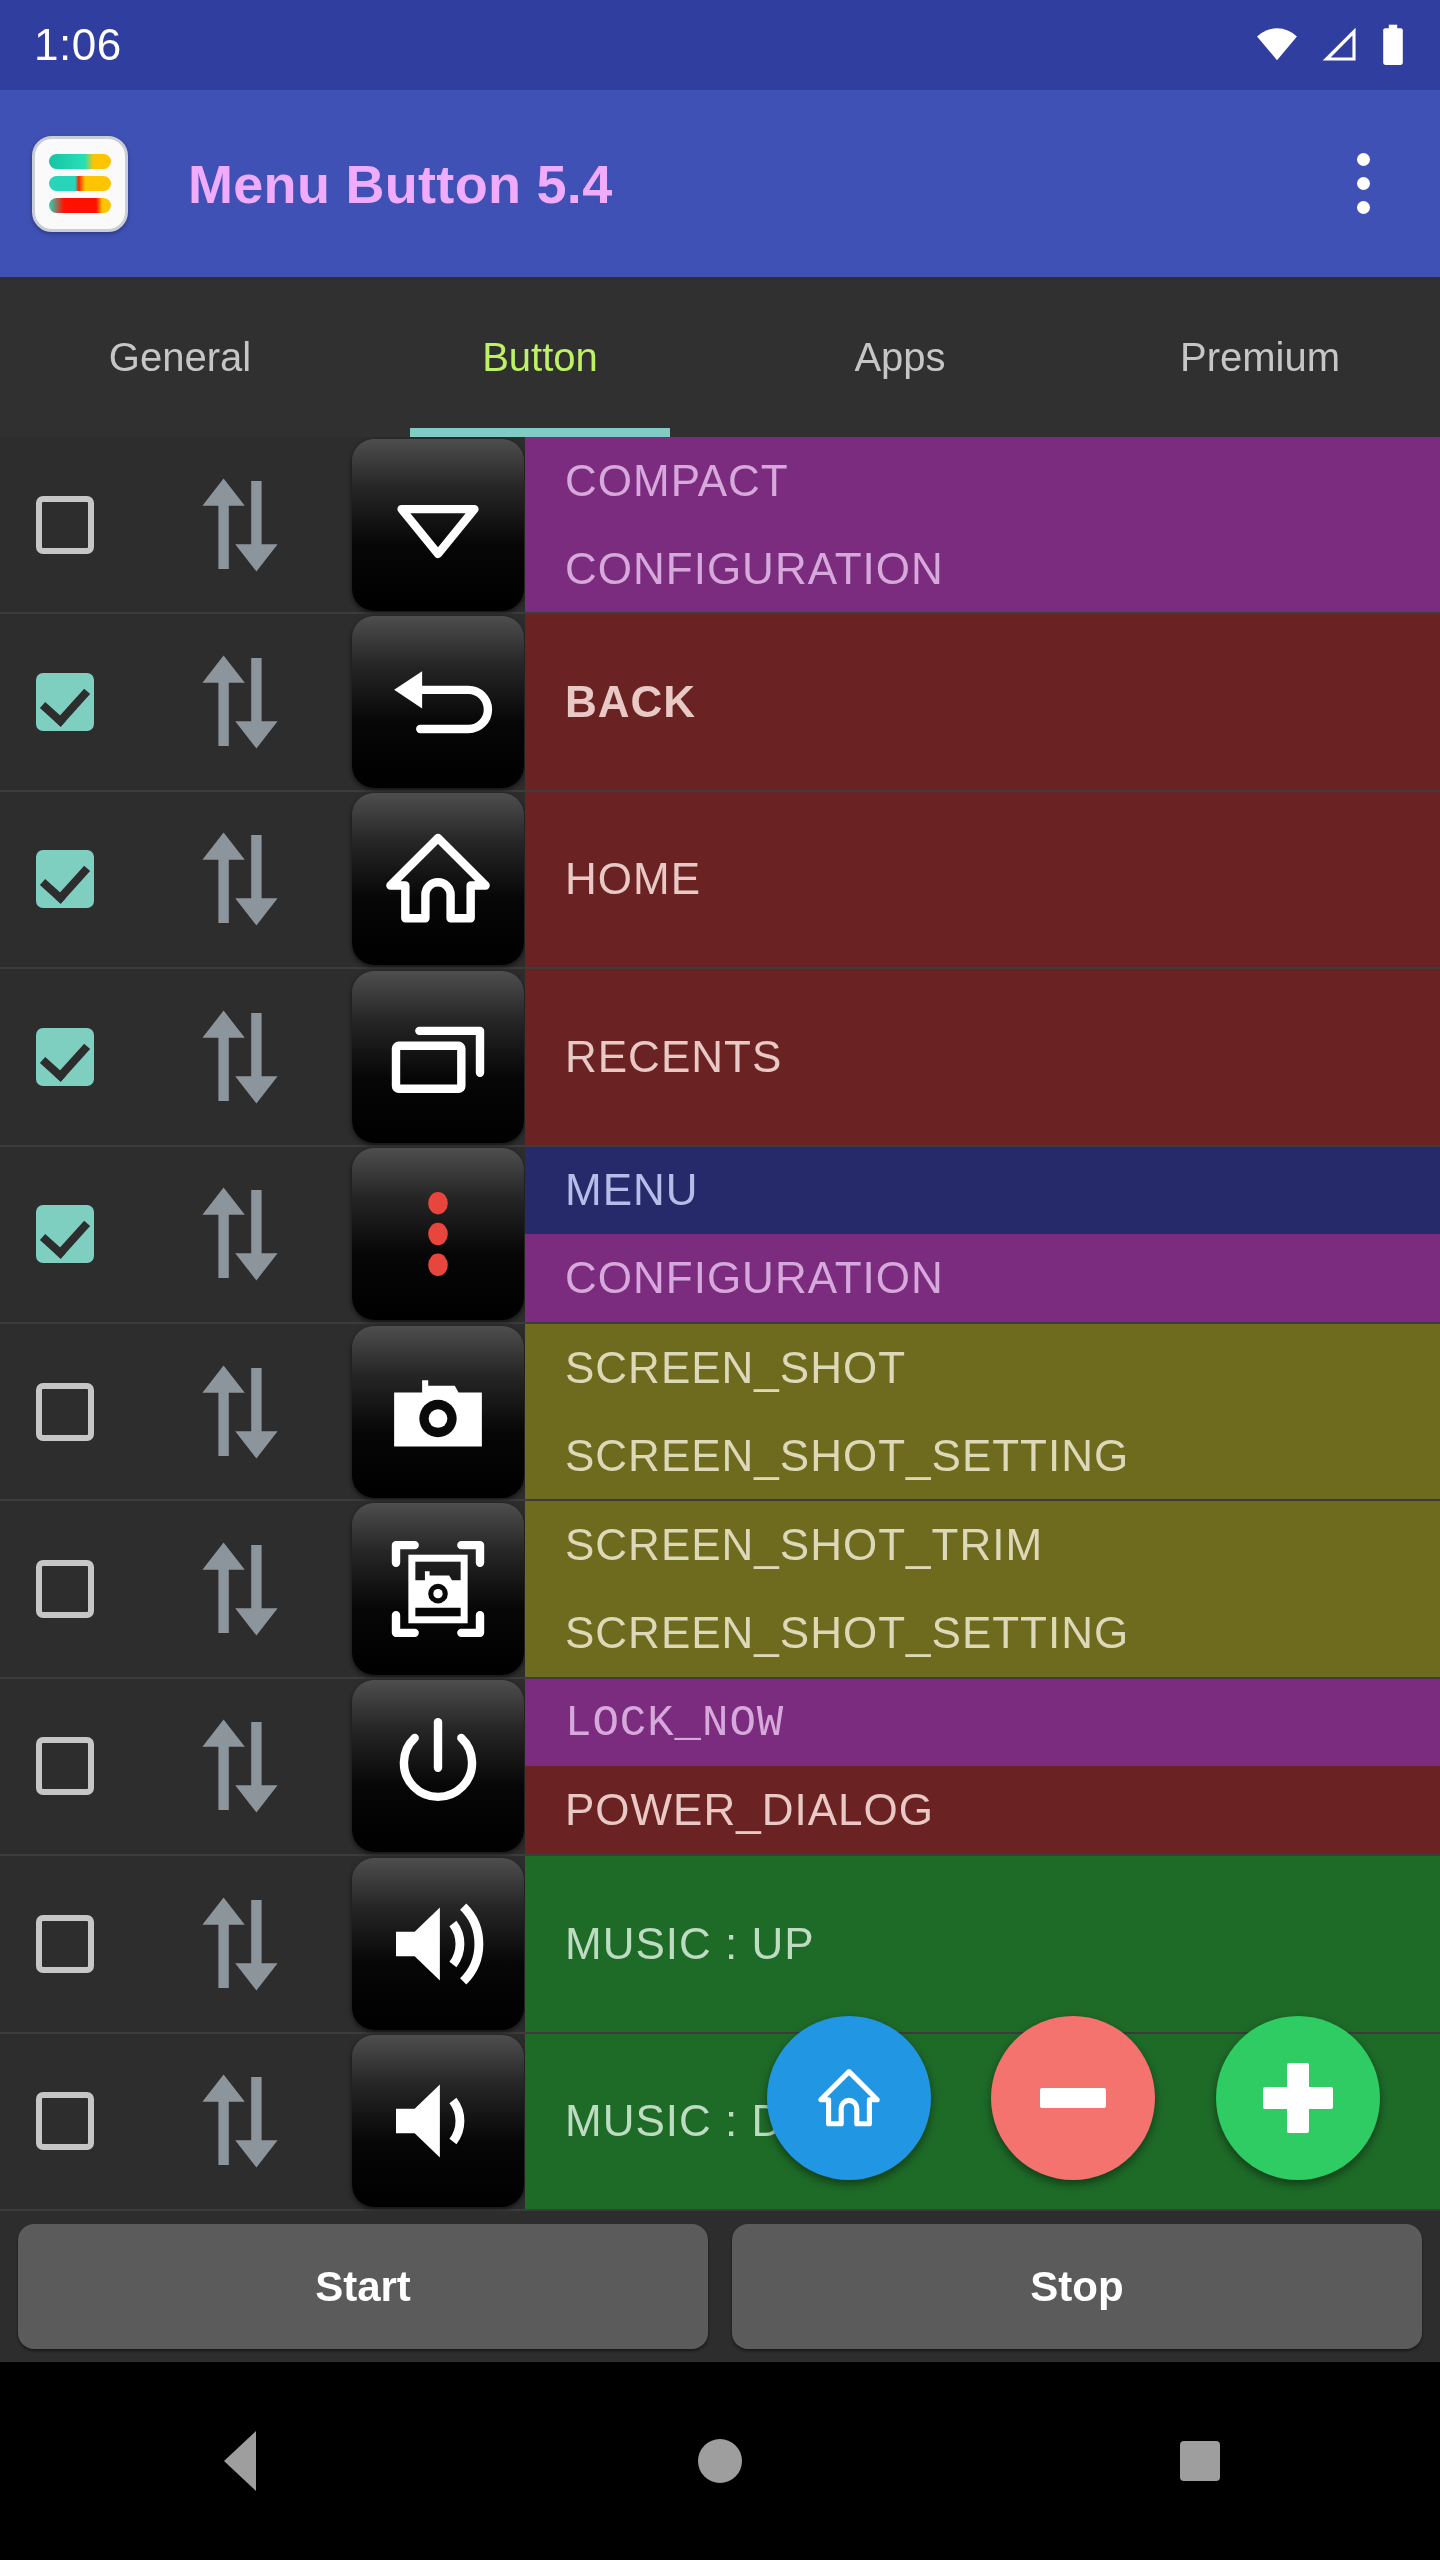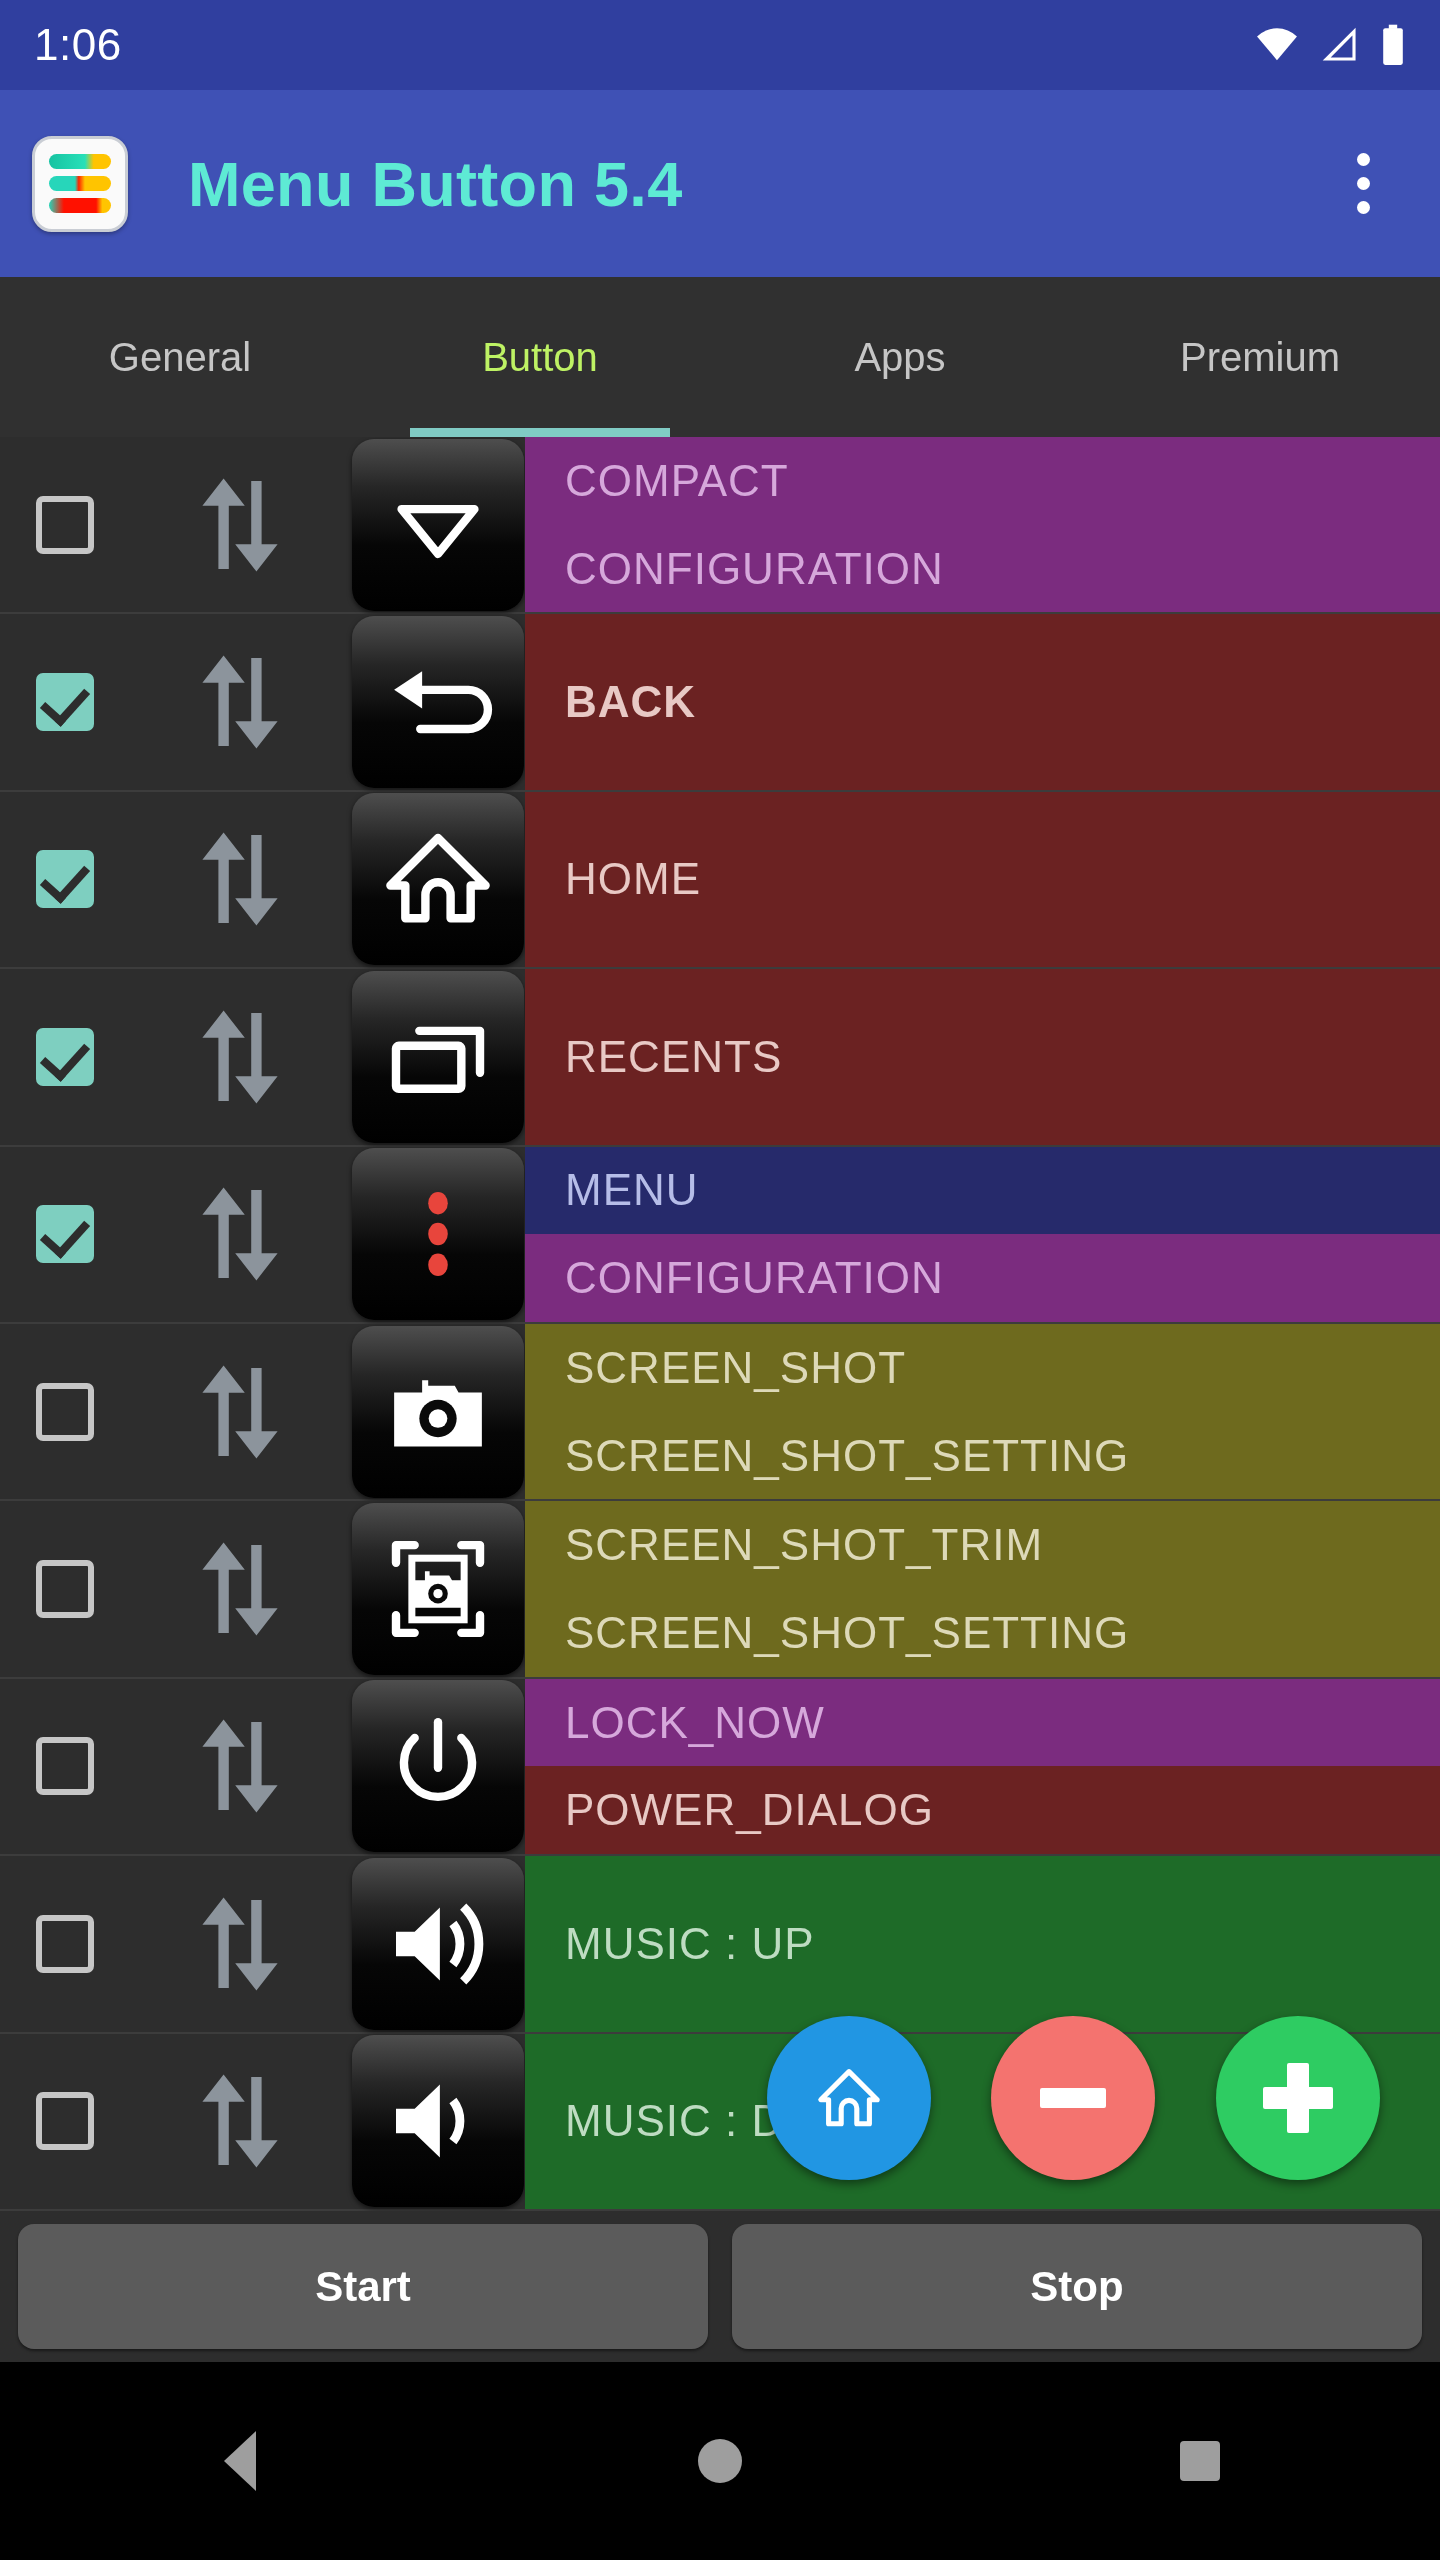--- a/index.html
+++ b/index.html
@@ -29,21 +29,21 @@
   .applogo {
     width: 96px; height: 96px; border-radius: 20px; background: #fafafa;
     border: 3px solid #c9cdd4;
     display: flex; flex-direction: column; justify-content: center;
     align-items: center; gap: 7px; flex: none; box-shadow: 0 2px 4px rgba(0,0,0,.3);
   }
   .logobar { height: 15px; border-radius: 8px; }
   .logobar.b1 { width: 62px; background: linear-gradient(90deg,#17c3a2 0%,#27e0b8 58%,#ffc400 72%,#ffc400 100%); }
   .logobar.b2 { width: 62px; background: linear-gradient(90deg,#27d6ba 0%,#27d6ba 42%,#ff2200 48%,#ffc400 58%,#ffc400 100%); }
   .logobar.b3 { width: 62px; background: linear-gradient(90deg,#27d6ba 0%,#ff1100 24%,#ff1100 76%,#ffc400 86%,#ffc400 100%); }
-  .apptitle { color: #5eead4; font-size: 63px; font-weight: bold; margin-left: 60px; letter-spacing: 0.3px; }
+  .apptitle { color: #f0abfc; font-size: 54px; font-weight: bold; margin-left: 60px; letter-spacing: 0.3px; }
   .overflow { margin-left: auto; width: 90px; height: 90px; display: flex;
     flex-direction: column; align-items: center; justify-content: center; gap: 11px; }
   .odot { width: 13px; height: 13px; border-radius: 50%; background: #fff; }
 
   
   .tabbar {
     position: absolute; top: 277px; left: 0; width: 1440px; height: 160px;
     background: #303030; display: flex;
   }
   .tab {
@@ -361,21 +361,21 @@
         </div>
         <div class="btn-cell">
           <div class="iconbtn">
             <svg width="112" height="112" viewBox="0 0 24 24">
               <path d="M12 2.6 L12 12.4" stroke="#ffffff" fill="none" stroke-width="1.8" stroke-linejoin="round" stroke-linecap="round"></path>
               <path d="M7.0 6.0 A7.3 7.3 0 1 0 17.0 6.0" stroke="#ffffff" fill="none" stroke-width="1.8" stroke-linejoin="round" stroke-linecap="round"></path>
             </svg>
           </div>
         </div>
         <div class="labels">
-          <div class="lbl" style="background: rgb(123, 44, 127); color: rgb(214, 168, 219);">LOCK_NOW</div>
+          <div class="lbl" style="background: rgb(123, 44, 127); color: rgb(214, 168, 219); font-family: Liberation Mono, monospace;">LOCK_NOW</div>
           <div class="lbl" style="background: rgb(107, 34, 34); color: rgb(232, 201, 197);">POWER_DIALOG</div>
         </div>
       </div>
       <div class="row">
         <div class="cb-cell">
           <div class="checkbox"></div>
         </div>
         <div class="sort-cell">
           <svg width="96" height="104" viewBox="0 0 24 26">
             <path d="M6.6 24 L6.6 8.2 L2.6 8.2 L7.9 1.4 L13.2 8.2 L9.2 8.2 L9.2 24 Z" fill="#8c949c"></path>

